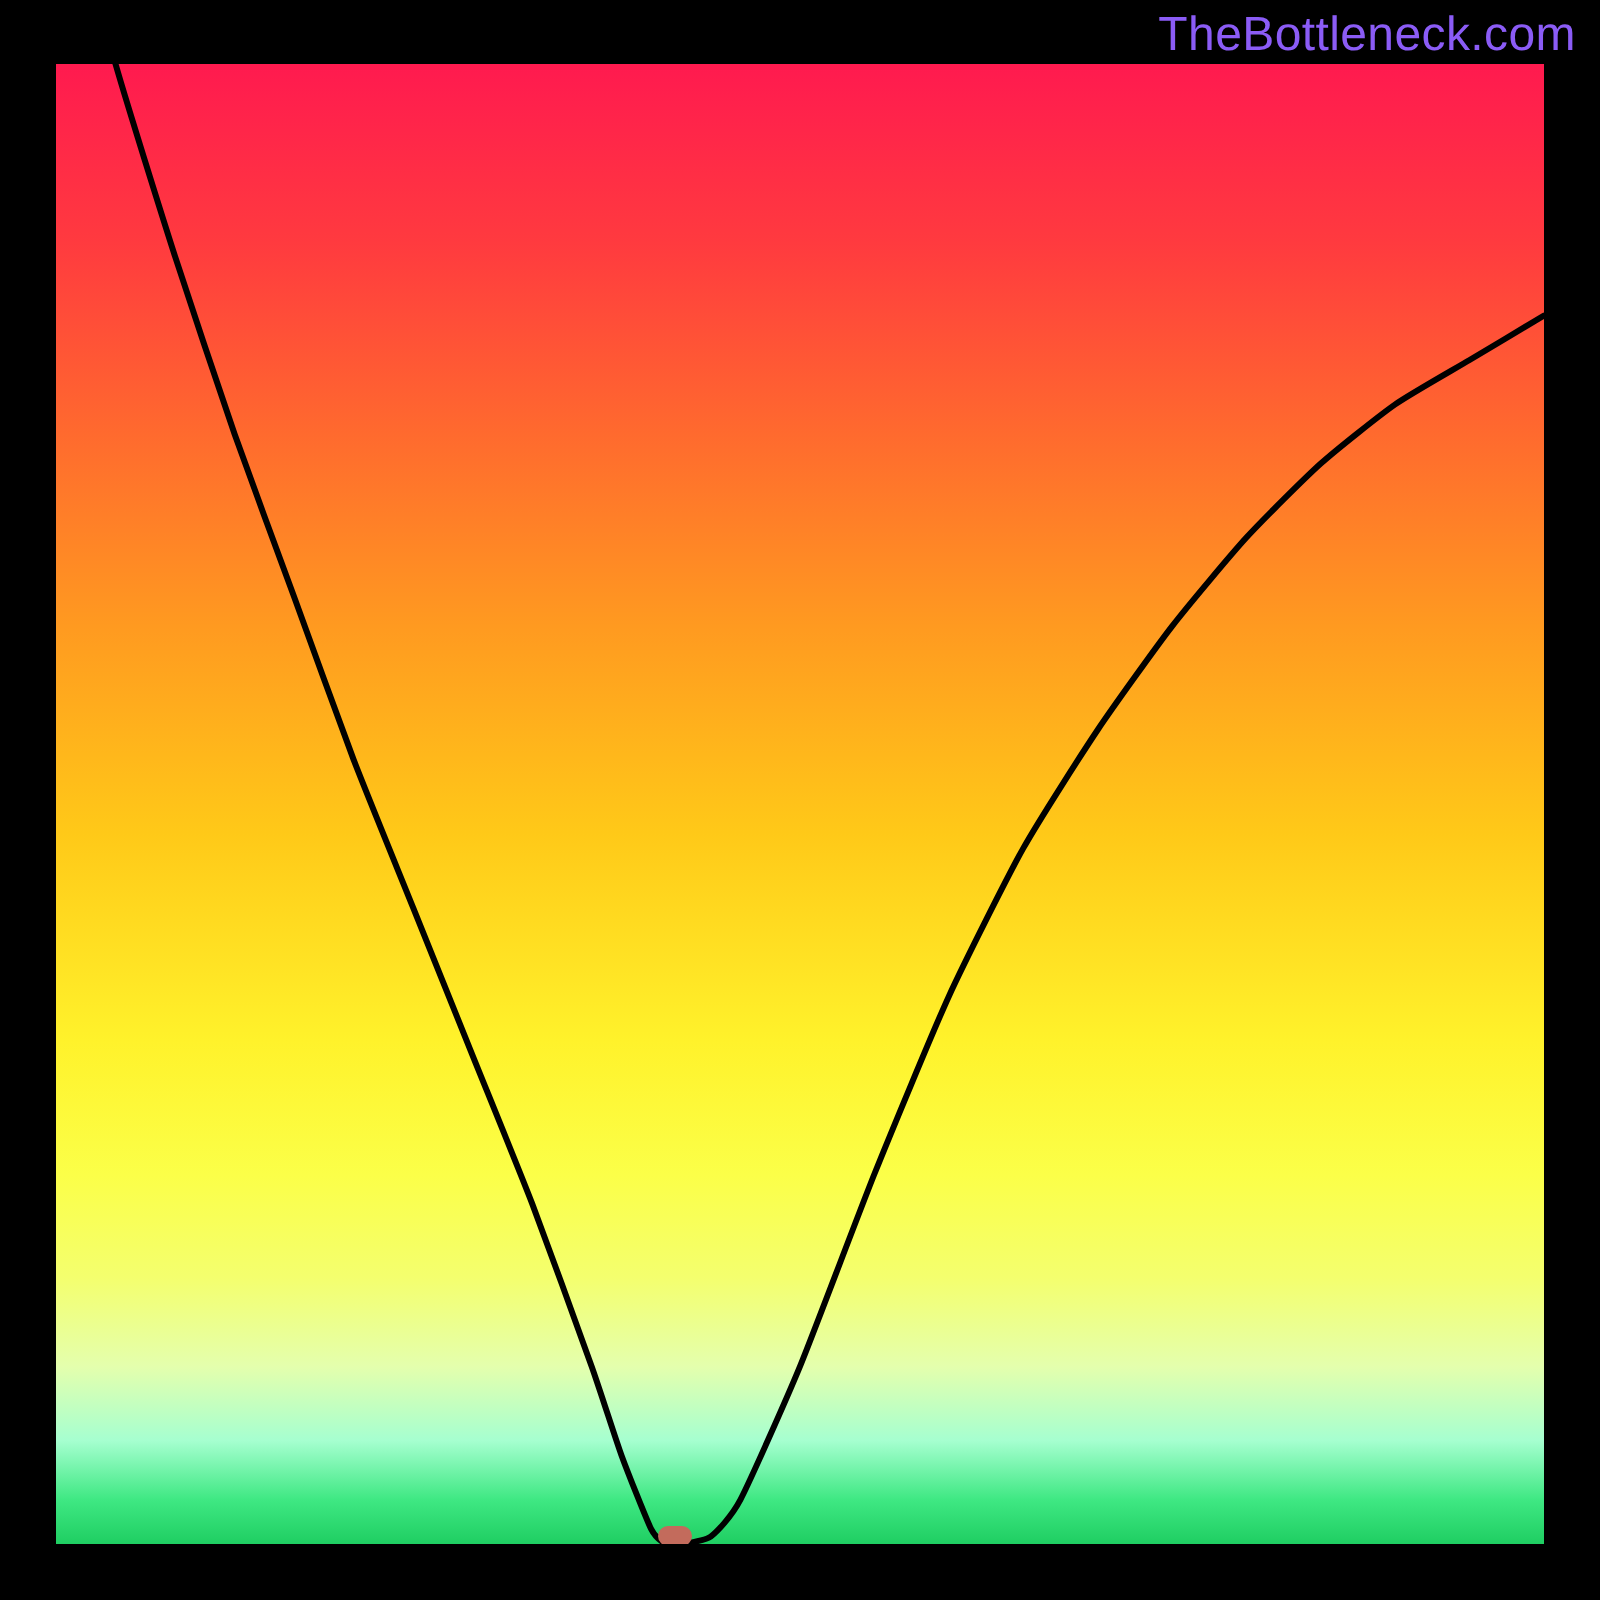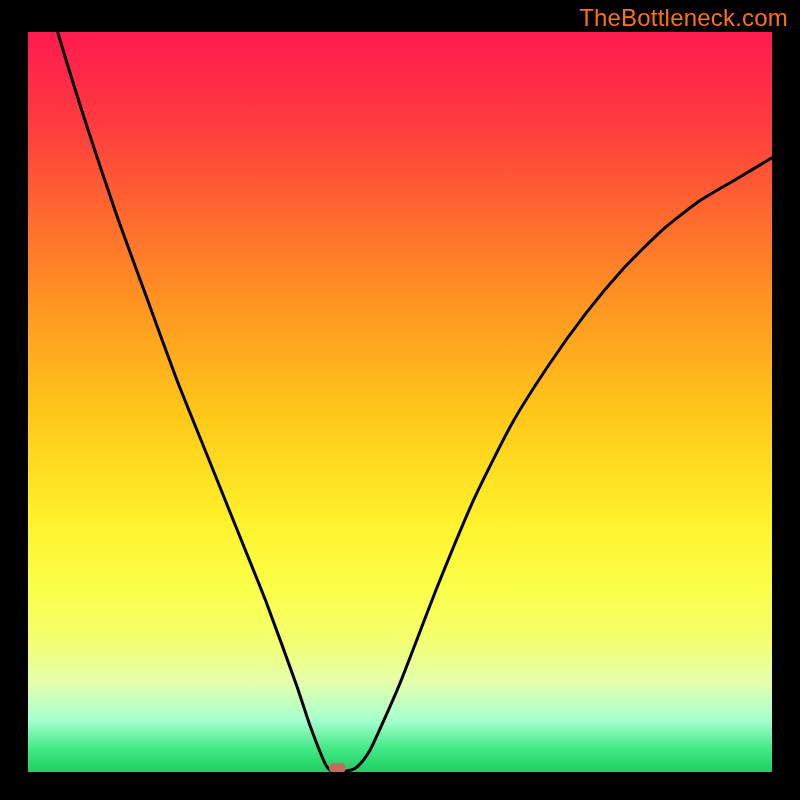--- a/index.html
+++ b/index.html
@@ -12,21 +12,21 @@
     background: #000;
   }
 
   .watermark {
     position: absolute;
     top: 4px;
     right: 12px;
     font-family: Arial, Helvetica, sans-serif;
     font-size: 24px;
     font-weight: 500;
-    color: #f97316;
+    color: #8b5cf6;
     z-index: 20;
     letter-spacing: 0.2px;
     margin-left: 12px;
   }
 
   .plot-area {
     position: absolute;
     left: 28px;
     top: 32px;
     width: 744px;

